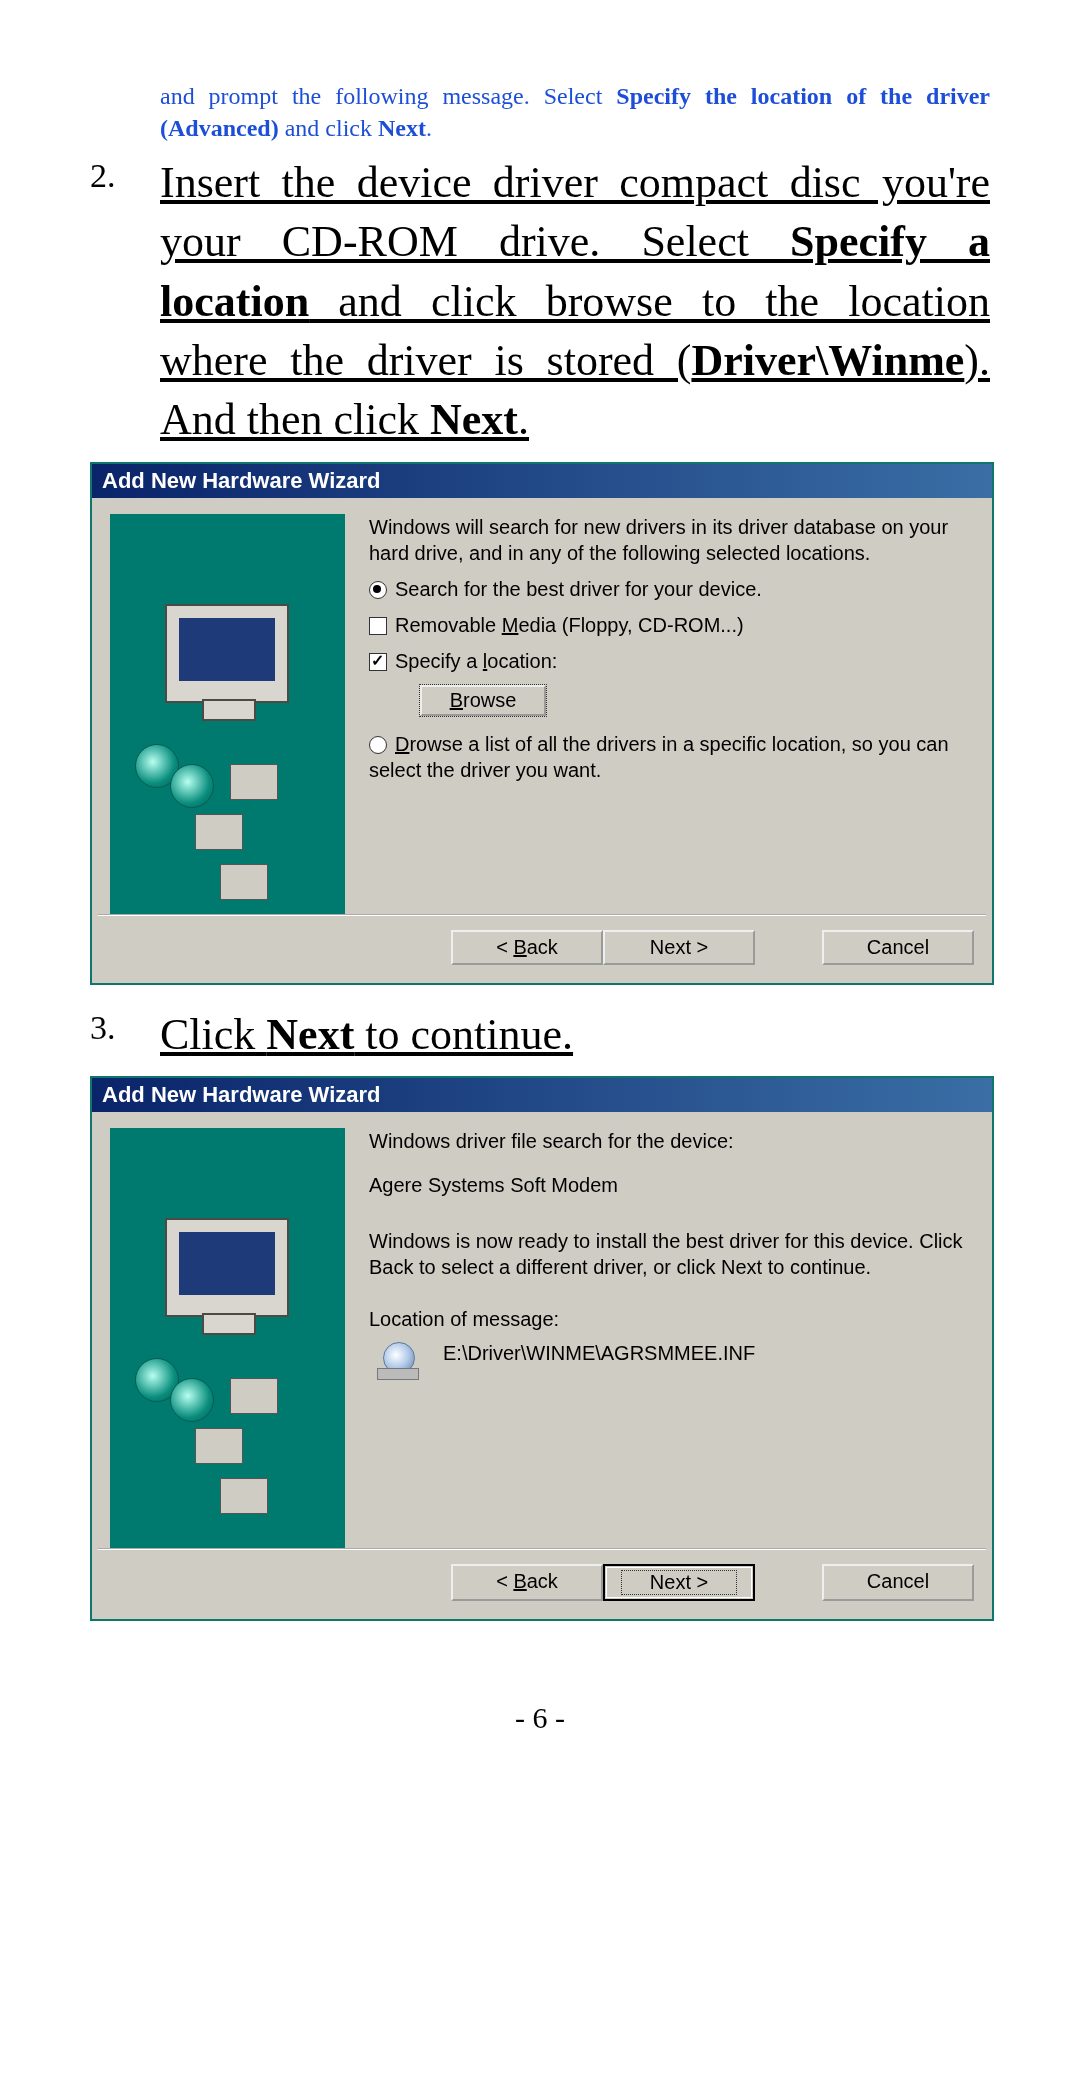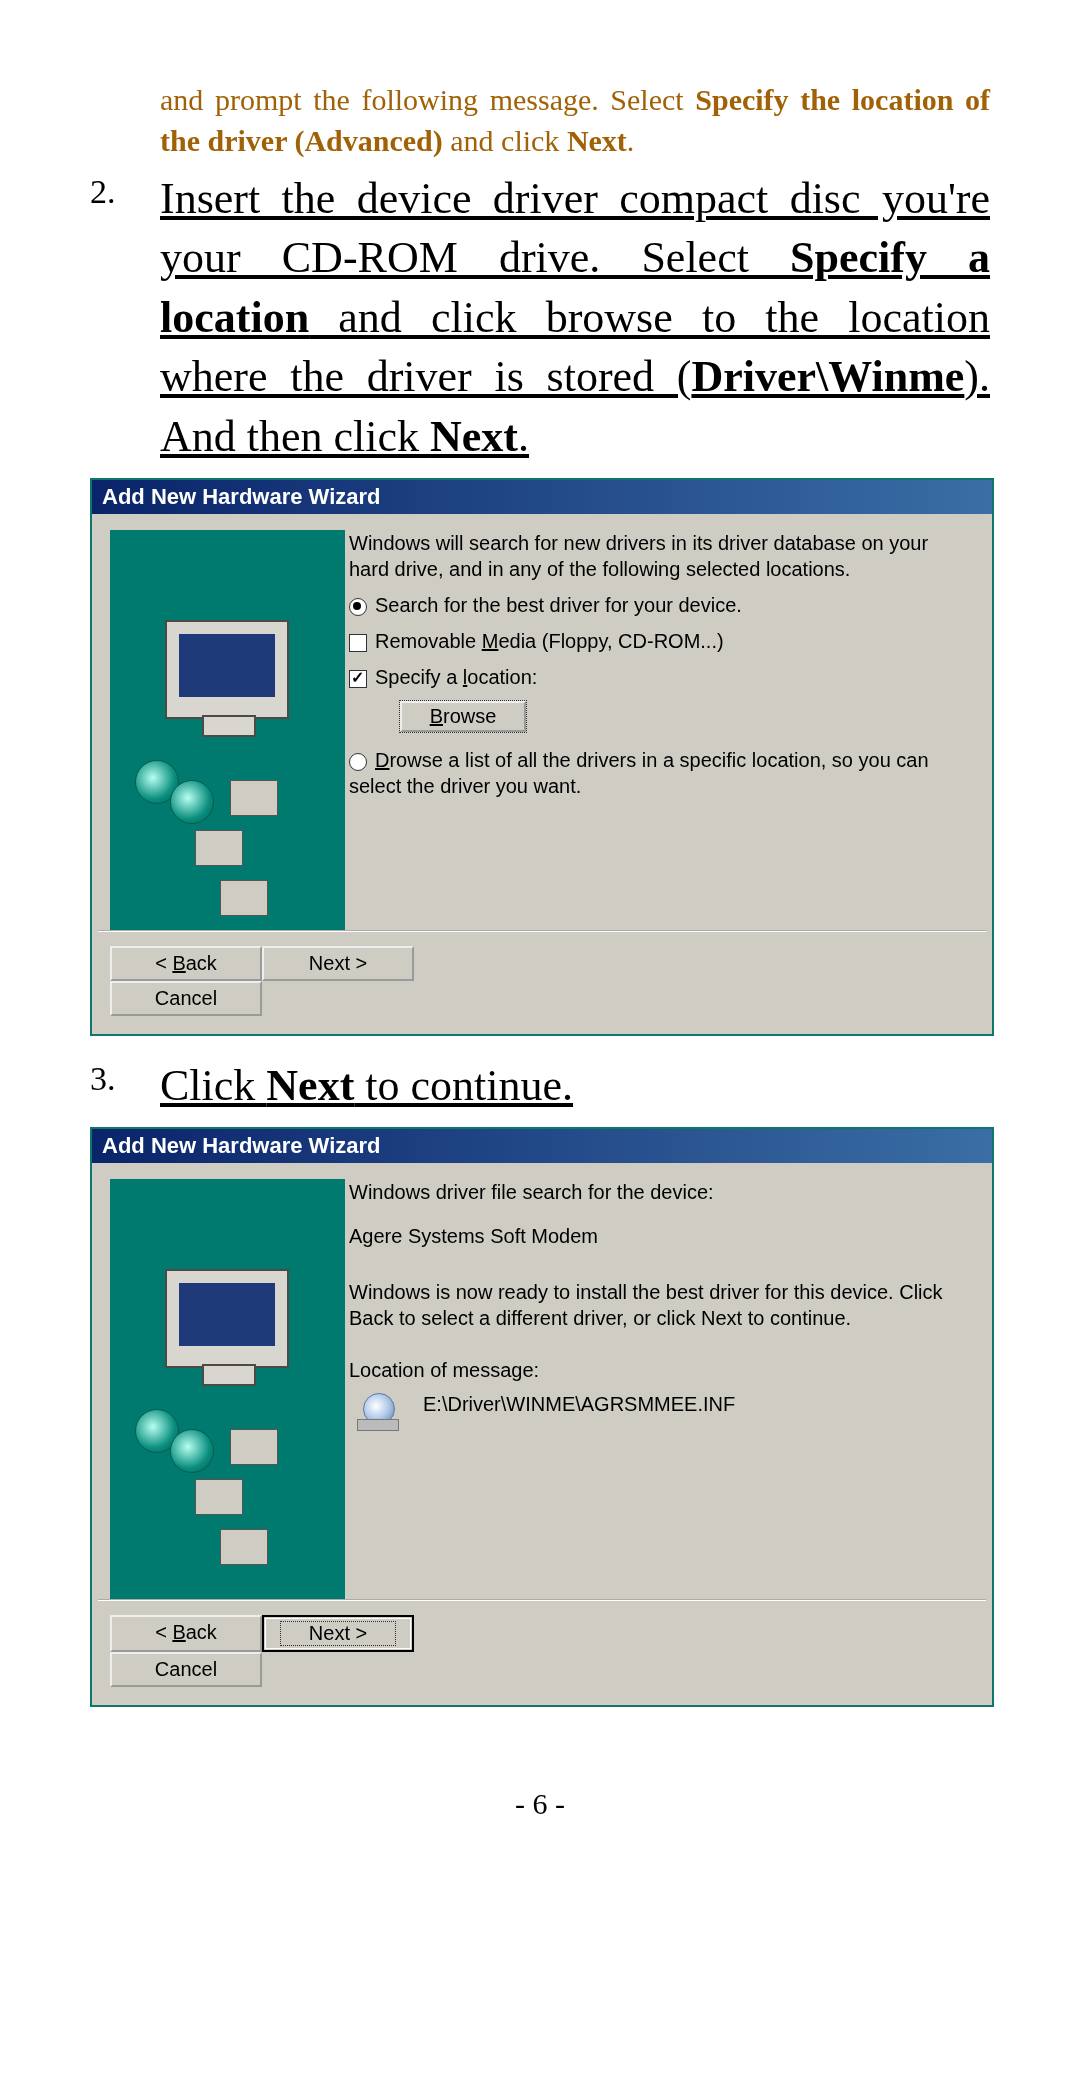--- a/index.html
+++ b/index.html
@@ -7,23 +7,23 @@
     padding: 0;
     background: #fff;
     font-family: "Times New Roman", Times, serif;
     width: 1080px;
   }
   .page {
     padding: 80px 90px 60px 90px;
     box-sizing: border-box;
   }
   .body-text {
-    font-size: 30px;
+    font-size: 24px;
     line-height: 1.35;
-    color: #a16207;
+    color: #1d4ed8;
     margin: 0 0 8px 0;
   }
   .justify { text-align: justify; }
   .indent-block {
     margin-left: 70px;
   }
   .list-row {
     display: flex;
     gap: 40px;
     margin-top: 4px;
@@ -61,21 +61,21 @@
   .wizard-titlebar {
     background: linear-gradient(to right, #0a246a, #3a6ea5);
     color: #fff;
     font-weight: bold;
     font-size: 22px;
     padding: 4px 10px;
   }
   .wizard-body {
     display: flex;
     padding: 16px 18px 0 18px;
-    gap: 4px;
+    gap: 24px;
   }
   .wizard-side {
     width: 235px;
     height: 400px;
     background: #007a6e;
     position: relative;
     flex-shrink: 0;
   }
   .wizard-side.h2 { height: 420px; }
   
@@ -186,23 +186,22 @@
   }
   .btn.default { border: 2px solid #000; box-shadow: inset 0 0 0 1px #cfccc4, inset 0 0 0 2px #fff; }
 
   .wizard-divider {
     border-top: 2px groove #fff;
     margin: 0 6px;
   }
   .wizard-buttons {
     display: flex;
     justify-content: flex-end;
-    gap: 0;
+    gap: 7px;
     padding: 14px 18px 18px 18px;
-    flex-direction: column;
   }
   .wizard-buttons .group {
     display: flex;
     gap: 0;
     margin-right: 60px;
   }
   .wizard-buttons .btn { width: 148px; padding: 4px 0; }
 
   .cd-icon {
     width: 42px; height: 38px;

